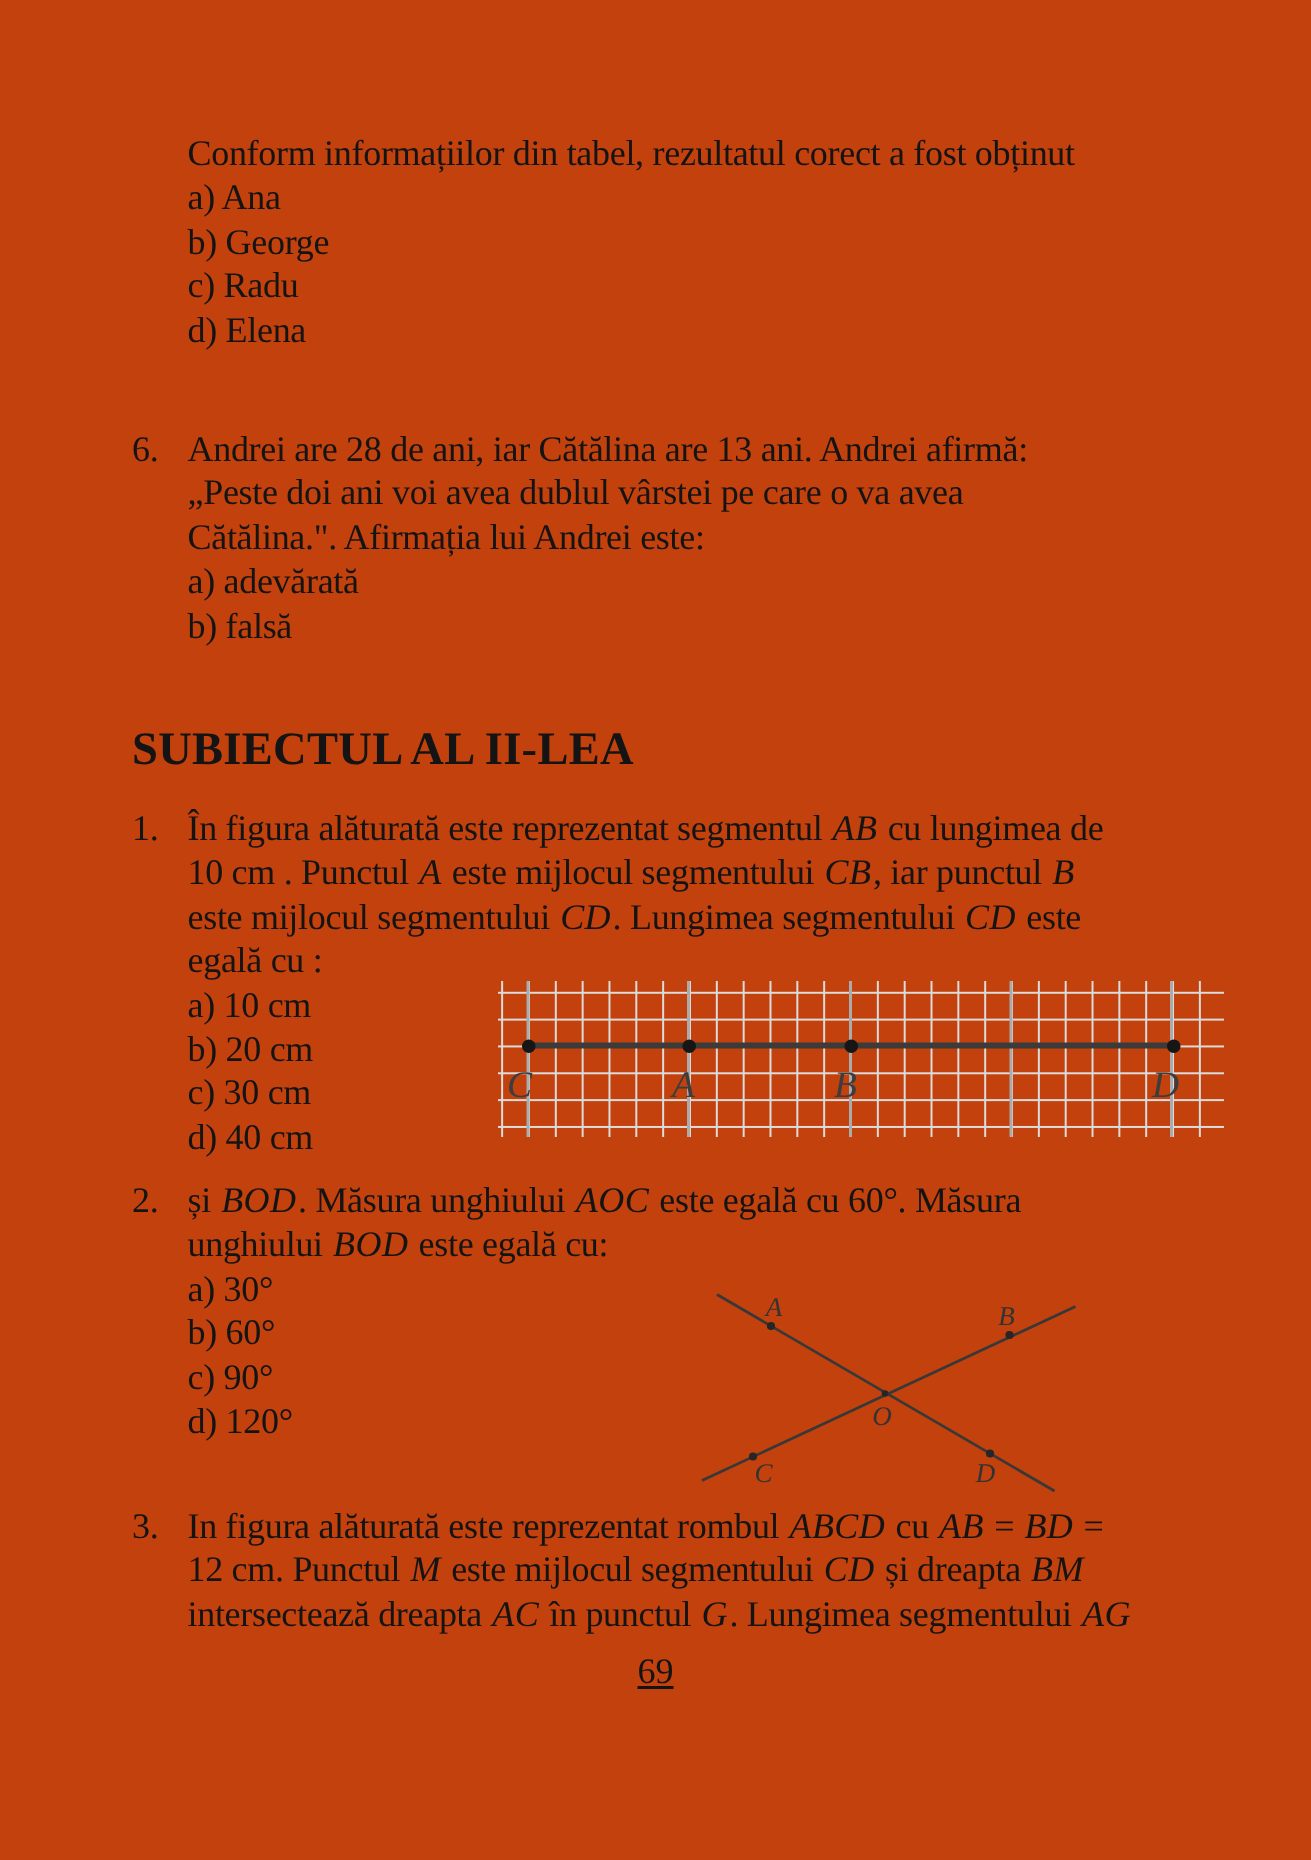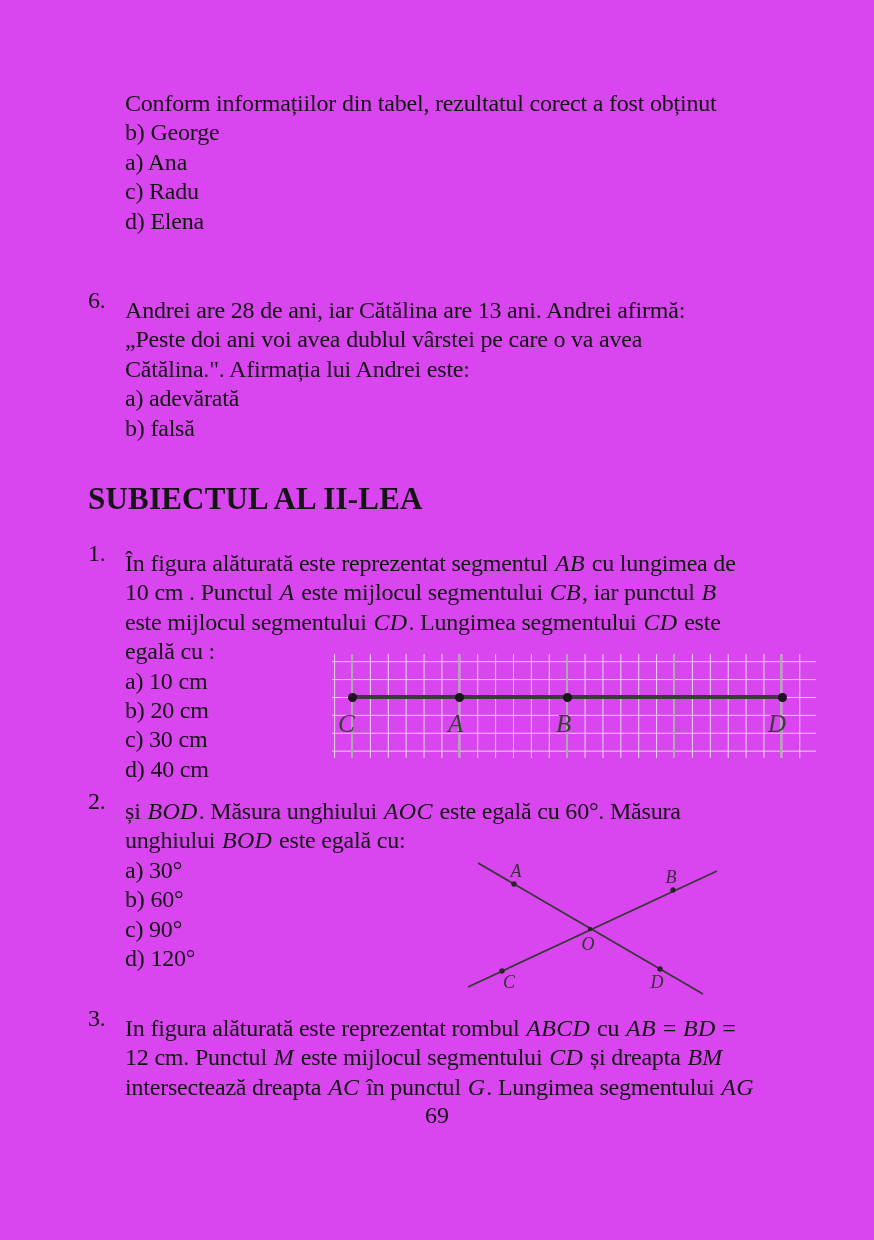--- a/index.html
+++ b/index.html
@@ -1,28 +1,28 @@
 <!DOCTYPE html>
 <html><head>
 <meta charset="utf-8">
 <style>
   html,body{margin:0;padding:0;background:#e8e8e8;}
   .page{
-    position:relative;width:874px;height:1240px;background:#d946ef;
+    position:relative;width:874px;height:1240px;background:#c2410c;
     font-family:"Liberation Serif", serif;color:#141414;overflow:hidden;
     margin:0 auto;
   }
   .block{position:absolute;font-size:24px;line-height:29.4px;letter-spacing:-0.2px;}
   .qblock{position:absolute;left:0;width:874px;height:0;font-size:24px;line-height:29.4px;letter-spacing:-0.2px;}
   .qnum{position:absolute;left:88px;top:0;}
-  .qbody{position:absolute;left:125px;top:10px;white-space:nowrap;}
+  .qbody{position:absolute;left:125px;top:0;white-space:nowrap;}
   .tline{height:29.4px;}
   .m{font-style:italic;letter-spacing:0.3px;padding:0 1px;}
   .heading{position:absolute;left:88px;top:484px;font-size:31px;font-weight:bold;letter-spacing:0.2px;line-height:29.4px;}
-  .pagenum{position:absolute;left:0;top:1102px;width:874px;text-align:center;font-size:24px;}
+  .pagenum{position:absolute;left:0;top:1102px;width:874px;text-align:center;font-size:24px;text-decoration:underline;}
 
   
   .fig1{
     position:absolute;left:332px;top:654px;width:484px;height:104px;
     background-image:
       linear-gradient(to right,#dcdcdc 1px,transparent 1px),
       linear-gradient(to bottom,#dcdcdc 1px,transparent 1px);
     background-size:17.9px 17.9px;
     background-position:2.1px 7.2px;
   }
@@ -40,22 +40,22 @@
 </head>
 <body>
 
 <div class="page">
 
   <div class="block" style="left:125px;top:89px;">
     <div>
         <div class="tline"><span>Conform informațiilor din tabel, rezultatul corect a fost obținut</span></div>
       </div>
     <div>
+        <div class="tline"><span>a) Ana</span></div>
         <div class="tline"><span>b) George</span></div>
-        <div class="tline"><span>a) Ana</span></div>
         <div class="tline"><span>c) Radu</span></div>
         <div class="tline"><span>d) Elena</span></div>
       </div>
   </div>
 
   <div class="qblock" style="top:286px;">
     <div class="qnum">6.</div>
     <div class="qbody">
       <div>
           <div class="tline"><span>Andrei are 28 de ani, iar Cătălina are 13 ani. Andrei afirmă:</span></div>

